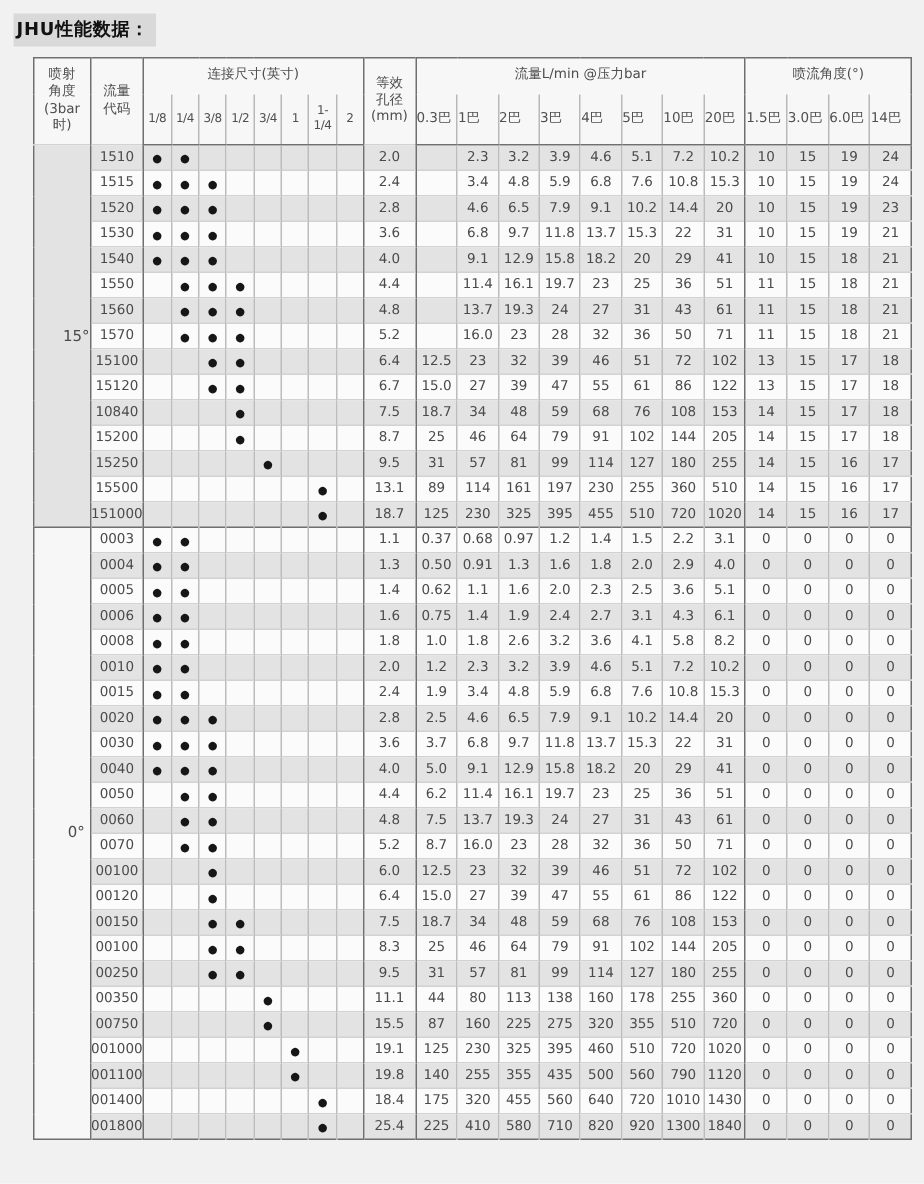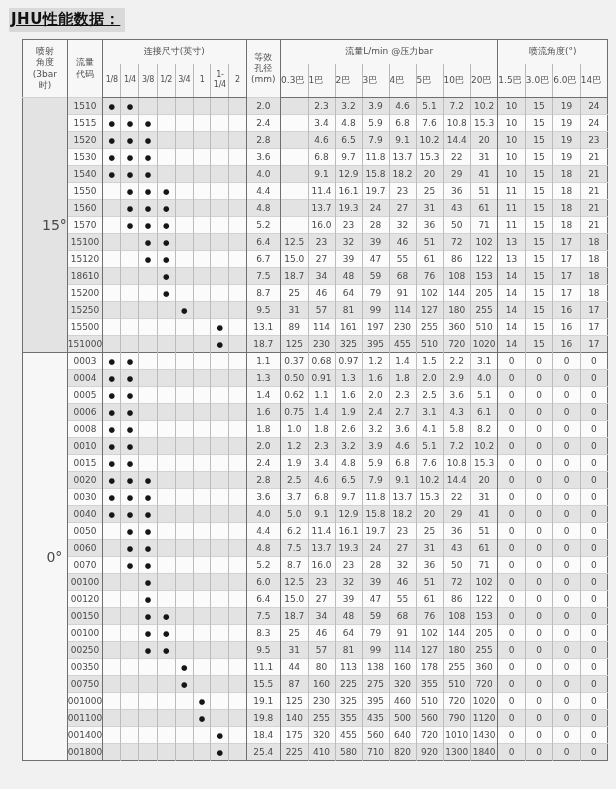--- a/index.html
+++ b/index.html
@@ -9,25 +9,24 @@
     font-family:"DejaVu Sans", sans-serif;
     color:#4a4a4a;
     overflow:hidden;
   }
   .page { padding:8px 8px 0 9px; }
   .title-wrap { margin-bottom:7px; }
   .title {
     display:inline-block;
     background:#d9d9d9;
     color:#111;
-    font-size:15px;
+    font-size:12px;
     font-weight:bold;
     padding:2px 5px 3px 2px;
     letter-spacing:0.5px;
-    text-decoration:underline;
   }
   table.spec {
     border-collapse:collapse;
     table-layout:fixed;
     background:#fbfbfb;
     border:1px solid #6f6f6f;
     margin-left:13px;
   }
   .spec th, .spec td {
     font-weight:normal;
@@ -58,21 +57,21 @@
     border-left:1px solid #bcbcbc;
     border-top:1px solid #d2d2d2;
     color:#4a4a4a;
   }
   .spec tbody td.vm { border-left:1px solid #6f6f6f; }
   .spec tbody tr.stripe td { background:#e3e3e3; }
   .spec tbody tr.sec-top td { border-top:1px solid #6f6f6f;text-align:center; }
   .spec tbody td.angle-cell {
     background:#f7f7f7;
     border-left:none;
-    font-size:14px;
+    font-size:10px;
     padding-left:19px;
   }
   .spec tbody td.dot-cell { font-size:7.5px; color:#161616; }
   .spec thead tr.hdr-bottom th { border-bottom:1px solid #6f6f6f; }
   .note {
     margin-top:6px;
     font-size:9.5px;
     color:#3c3c3c;
     letter-spacing:-0.2px;
     white-space:nowrap;
@@ -446,21 +445,21 @@
           <td>55</td>
           <td>61</td>
           <td>86</td>
           <td>122</td>
           <td class="vm">13</td>
           <td>15</td>
           <td>17</td>
           <td>18</td>
         </tr>
         <tr class="stripe ">
-          <td class="vm">18610</td>
+          <td class="vm">10840</td>
           <td class="dot-cell vm"></td>
           <td class="dot-cell"></td>
           <td class="dot-cell"></td>
           <td class="dot-cell">●</td>
           <td class="dot-cell"></td>
           <td class="dot-cell"></td>
           <td class="dot-cell"></td>
           <td class="dot-cell"></td>
           <td class="vm">7.5</td>
           <td class="vm">18.7</td>

